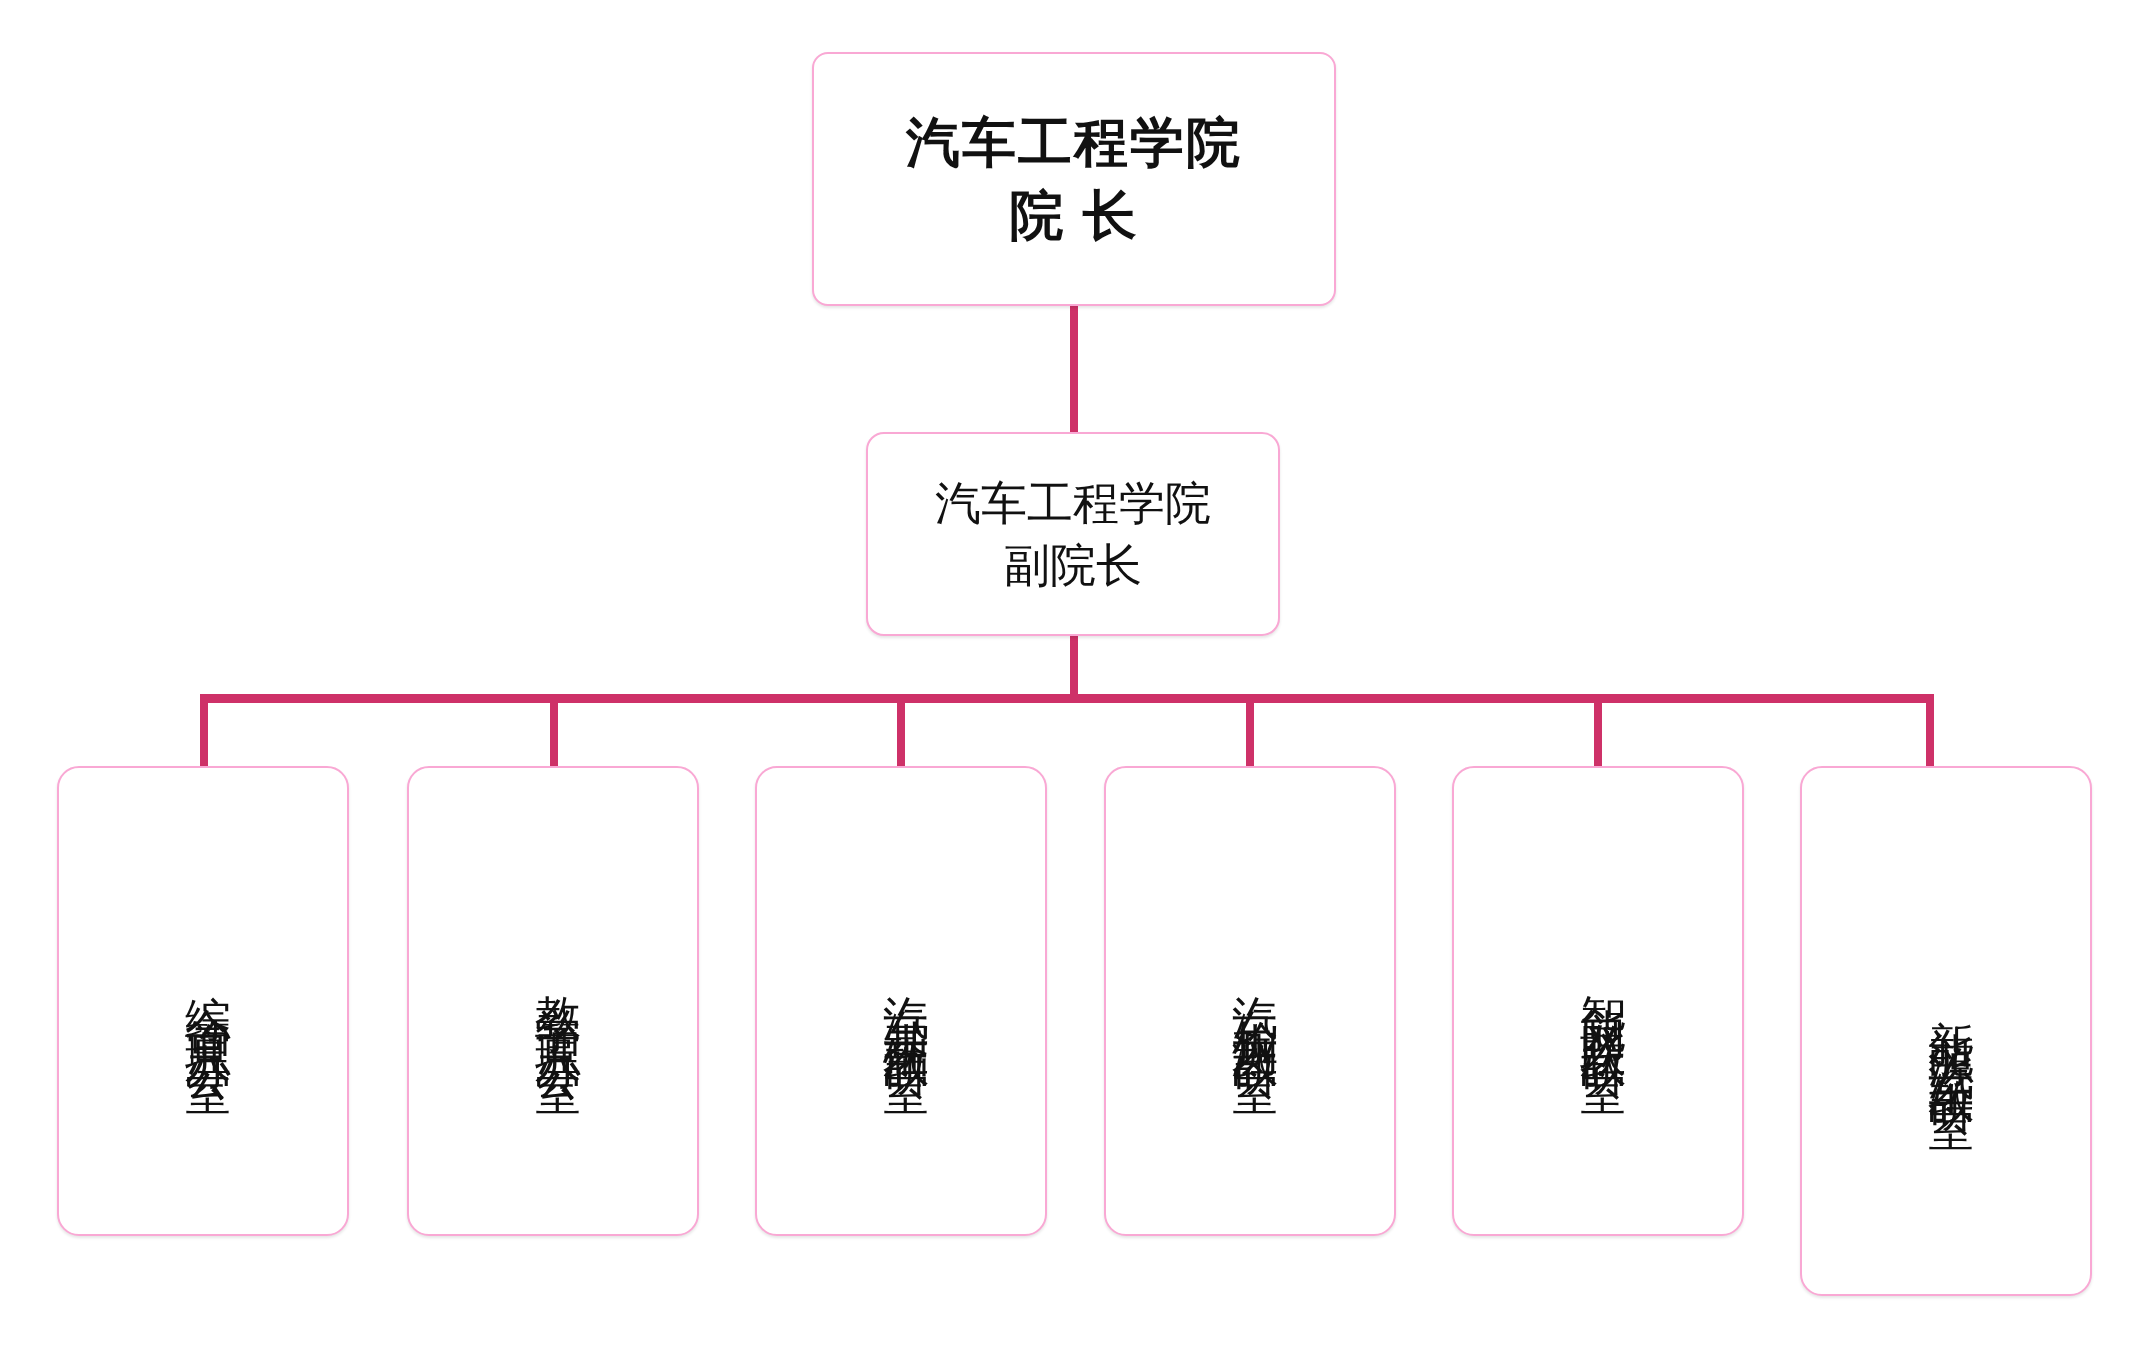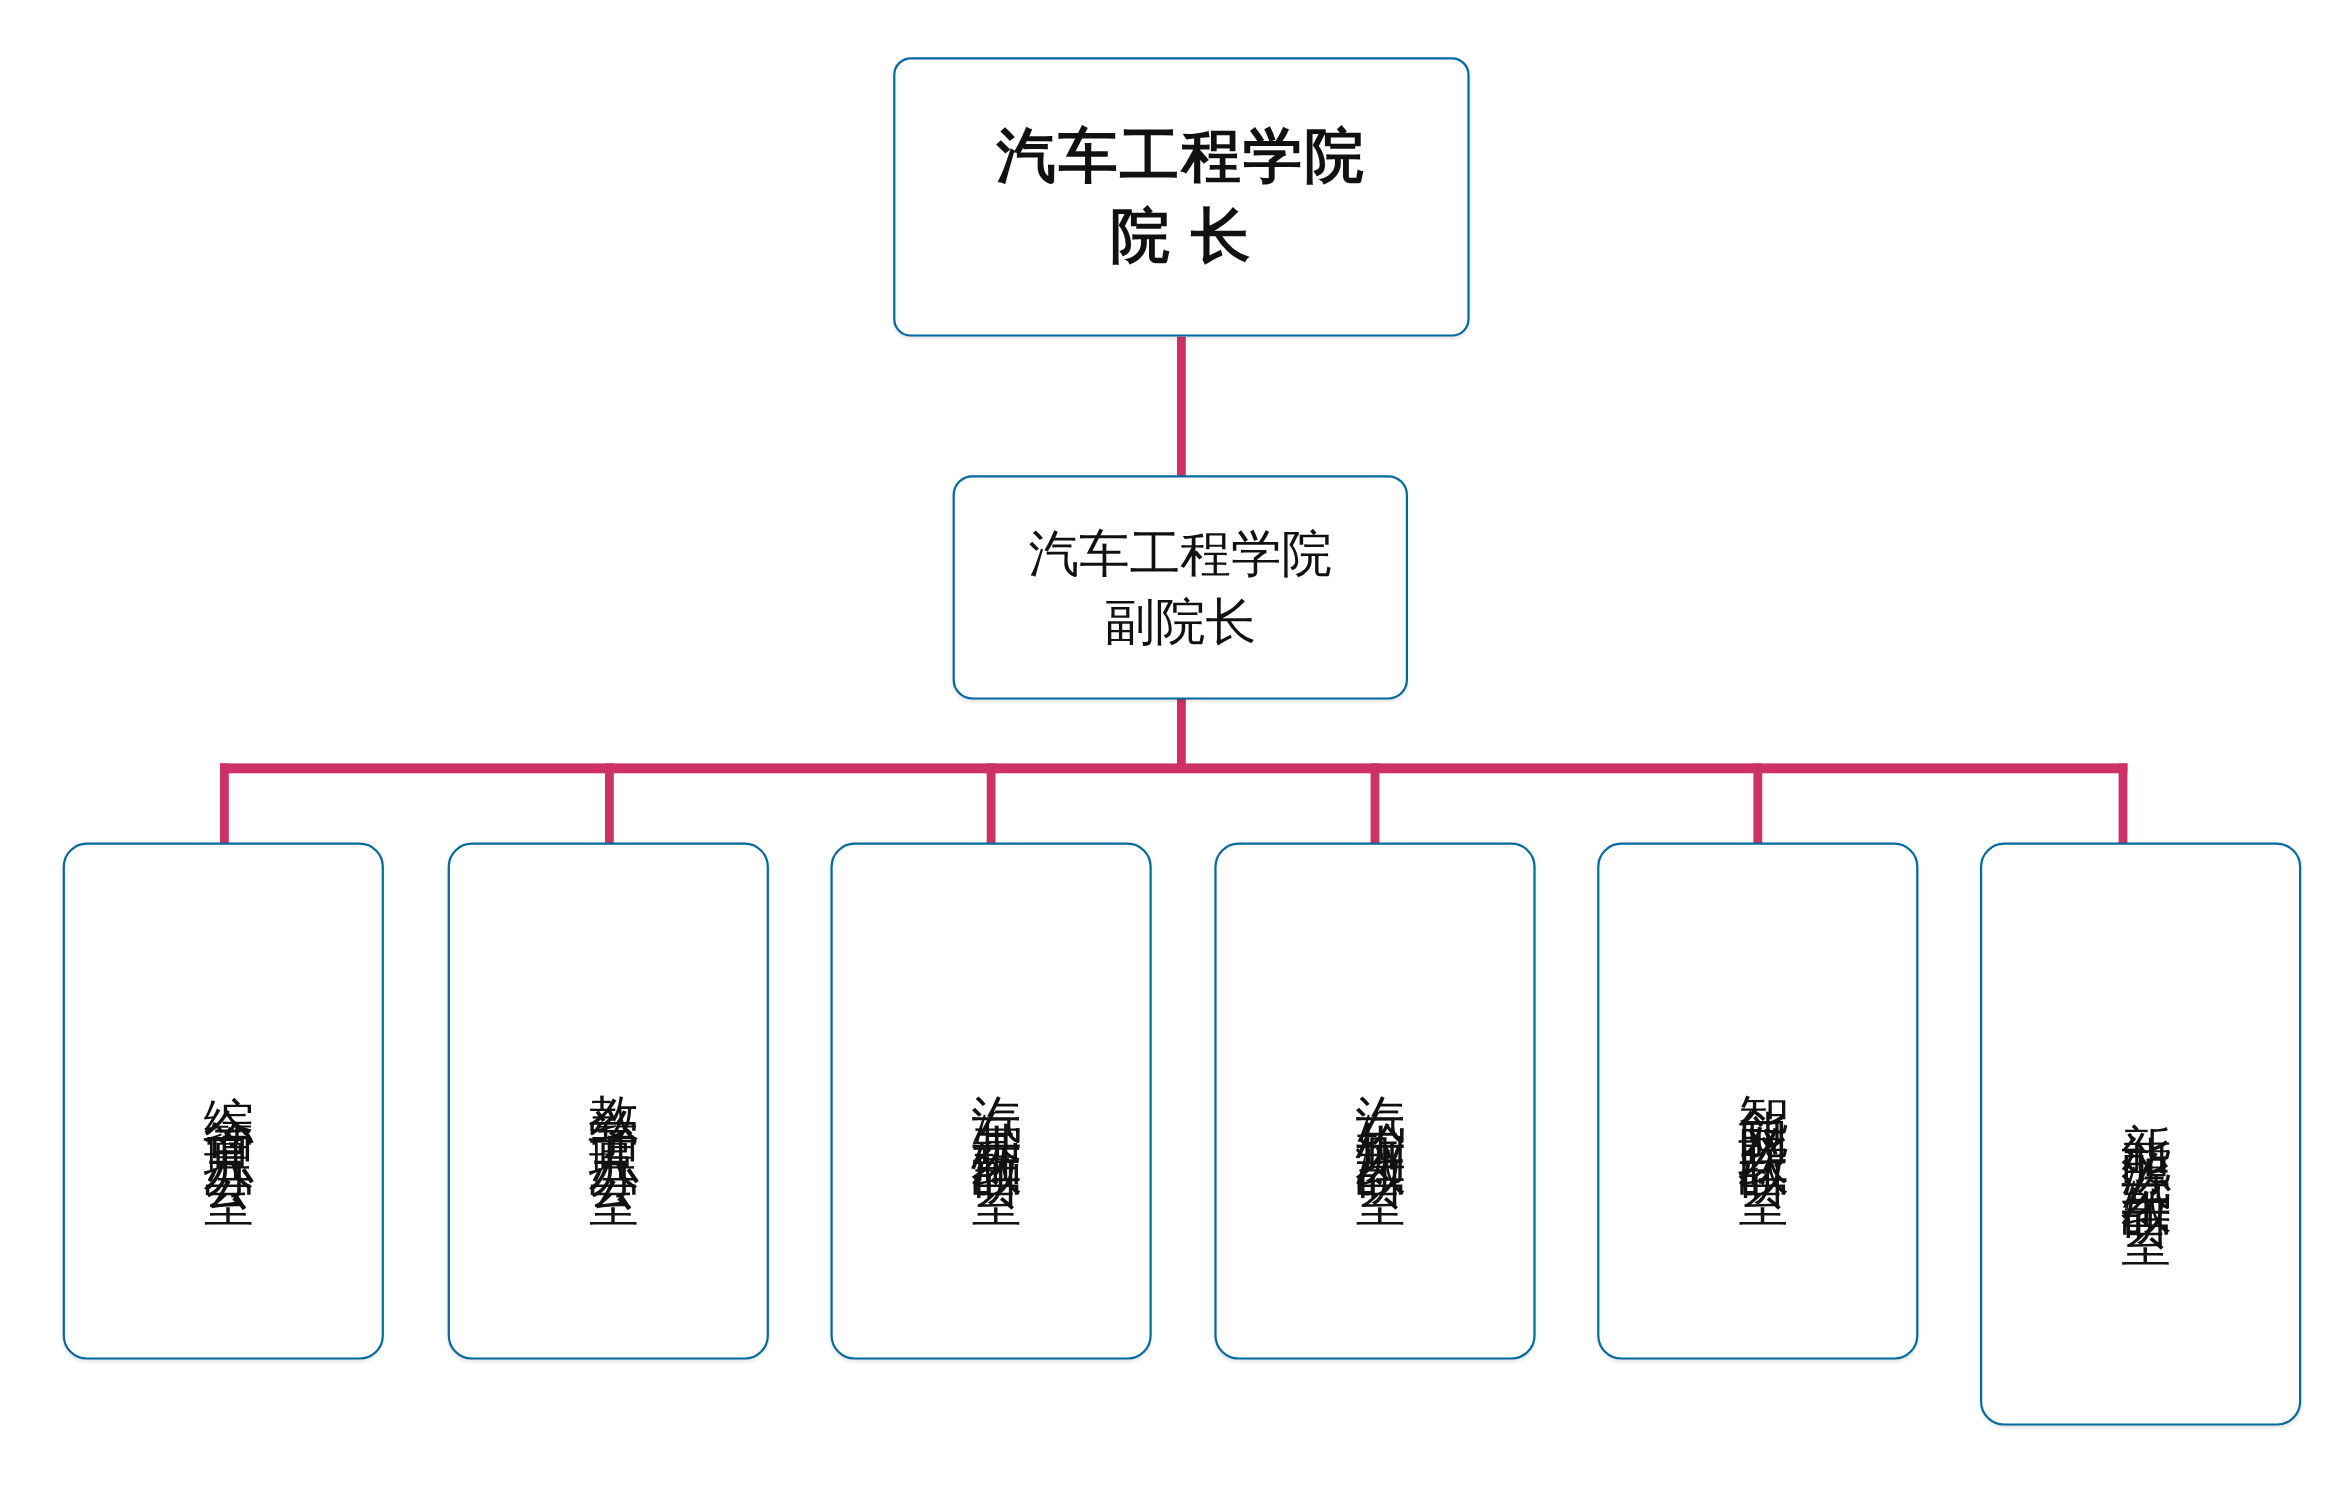--- a/index.html
+++ b/index.html
@@ -16,21 +16,21 @@
     height: 1350px;
     background: #ffffff;
     overflow: hidden;
   }
 
   
   .node {
     position: absolute;
     box-sizing: border-box;
     background: #ffffff;
-    border: 2px solid #0369a1;
+    border: 2px solid #f9a8d4;
     border-radius: 22px;
     box-shadow: 0 2px 3px rgba(0,0,0,0.10);
     display: flex;
     align-items: center;
     justify-content: center;
     z-index: 3;
   }
 
   .node-label {
     color: #111111;

